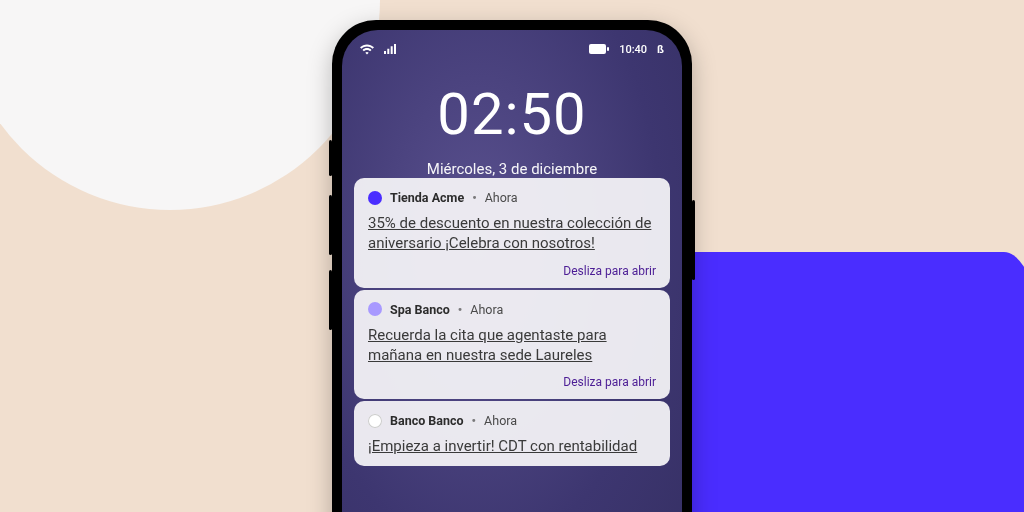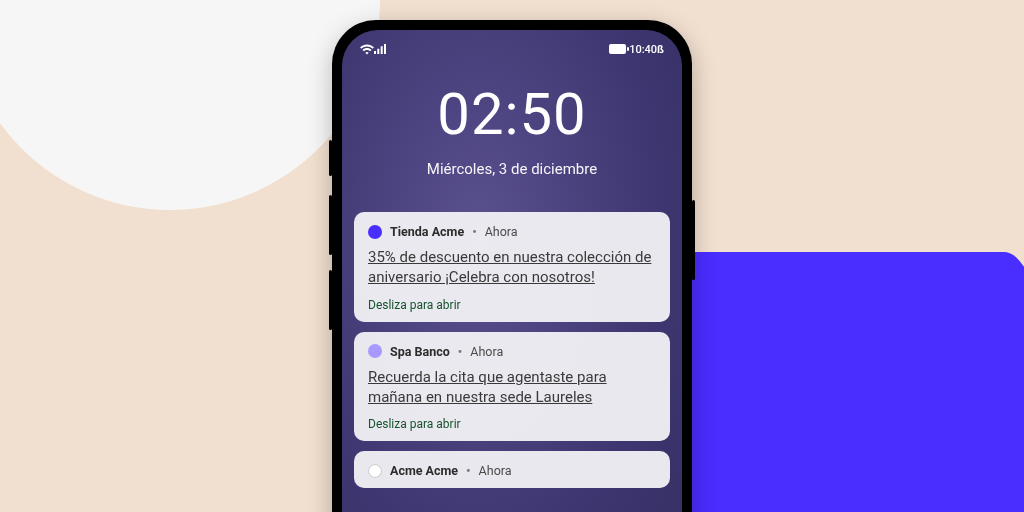--- a/index.html
+++ b/index.html
@@ -50,42 +50,41 @@
     border-radius: 36px;
     overflow: hidden;
     background: radial-gradient(120% 100% at 40% 30%, #5a518f 0%, #3d3670 45%, #2d2856 100%);
     position: relative;
     color: #fff;
   }
   .status-bar {
     display:flex; justify-content:space-between; align-items:center;
     padding: 10px 18px 0; height:28px; font-size:11px; font-weight:500;
   }
-  .status-left, .status-right { display:flex; align-items:center; gap:0; }
+  .status-left, .status-right { display:flex; align-items:center; gap:10px; }
   .wifi-ic svg, .sig-ic svg, .batt-ic svg { display:block; }
   .bt { font-weight:700; }
 
   .clock {
     text-align:center;
     font-size: 58px;
     font-weight: 400;
     letter-spacing: 1px;
     margin-top: 22px;
   }
   .date {
     text-align:center;
     font-size: 15px;
     font-weight: 400;
     opacity: .95;
     margin-top: 12px;
   }
   .notif-list {
-    margin-top: 34px;
     padding: 0 12px;
-    display:flex; flex-direction:column; gap:10px;
+    display:flex; flex-direction:column; gap:2px;
   }
   .notif {
     background: rgba(244,243,247,.94);
     border-radius: 10px;
     padding: 12px 14px 10px;
     color: #2c2c2c;
   }
   .notif-head {
     display:flex; align-items:center; gap:8px;
     font-size: 12.5px;
@@ -100,21 +99,22 @@
   .notif-body {
     margin-top:8px;
     font-size: 15px;
     line-height: 1.35;
     color:#3a3a3a;
     text-decoration:underline;
   }
   .notif-hint {
     margin-top:10px;
     font-size:12px;
-    color:#14532d;
+    color:#4c1d95;
+    text-align:right;
   }
 </style>
 </head>
 <body>
 
 <div class="blob-white"></div>
 <div class="blob-blue"></div>
 
 <div class="phone">
   <div class="side-btn b1"></div>
@@ -172,21 +172,22 @@
           <span class="dot">•</span>
           <span>Ahora</span>
         </div>
         <div class="notif-body">Recuerda la cita que agentaste para mañana en nuestra sede Laureles</div>
         <div class="notif-hint">Desliza para abrir</div>
       </div>
 
       <div class="notif">
         <div class="notif-head">
           <span class="app-icon" style="background:#ffffff;box-shadow:0 0 0 1px #ccc inset"></span>
-          <span class="app">Acme Acme</span>
+          <span class="app">Banco Banco</span>
           <span class="dot">•</span>
           <span>Ahora</span>
         </div>
+        <div class="notif-body">¡Empieza a invertir! CDT con rentabilidad</div>
       </div>
 
     </div>
   </div>
 </div>
 
 </body></html>

